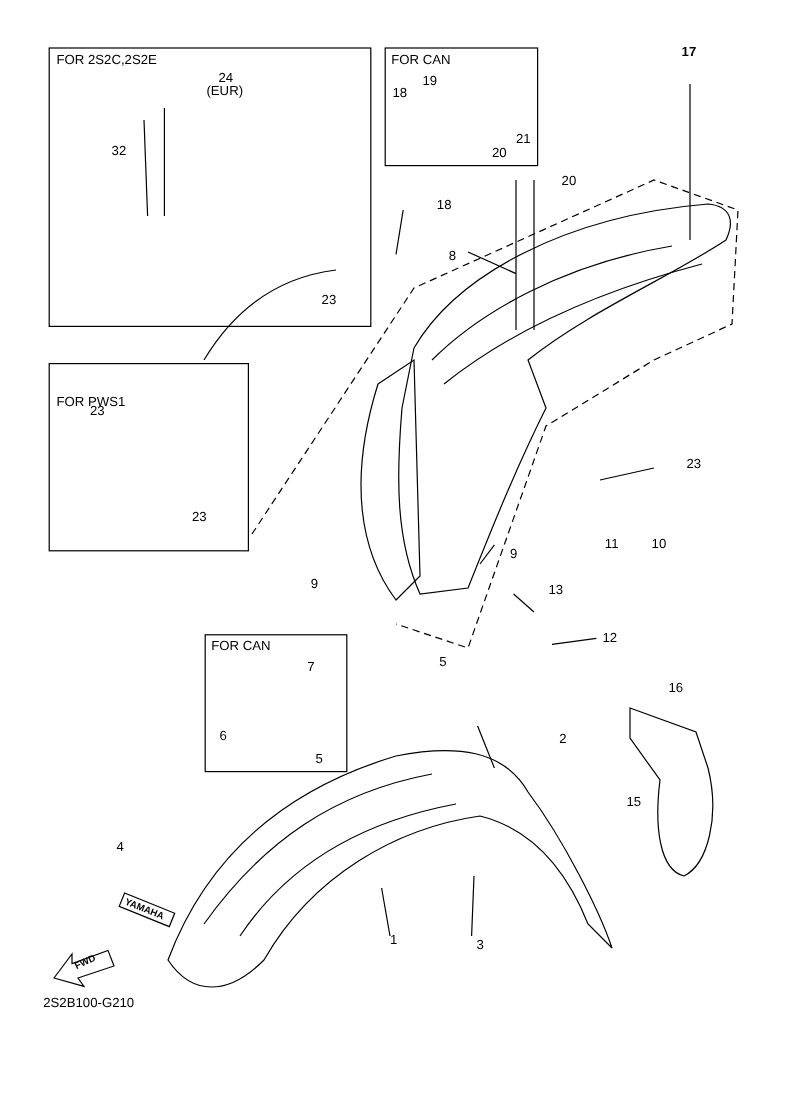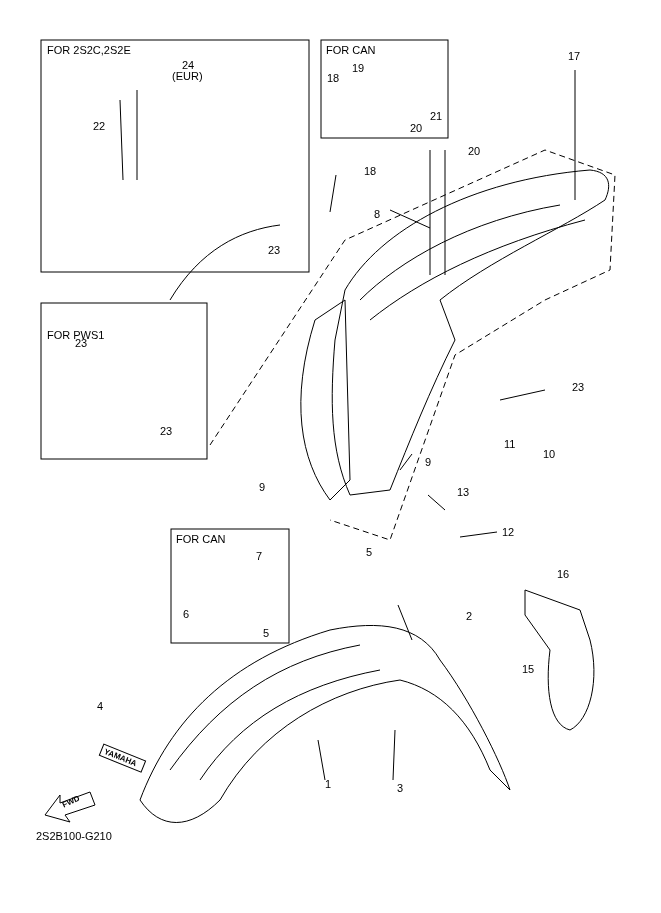--- a/index.html
+++ b/index.html
@@ -49,34 +49,34 @@
 <div class="lbl" style="left:466px;top:610px;">2</div>
 <div class="lbl" style="left:397px;top:782px;">3</div>
 <div class="lbl" style="left:97px;top:700px;">4</div>
 <div class="lbl" style="left:366px;top:546px;">5</div>
 <div class="lbl" style="left:263px;top:627px;">5</div>
 <div class="lbl" style="left:183px;top:608px;">6</div>
 <div class="lbl" style="left:256px;top:550px;">7</div>
 <div class="lbl" style="left:374px;top:208px;">8</div>
 <div class="lbl" style="left:425px;top:456px;">9</div>
 <div class="lbl" style="left:543px;top:448px;">10</div>
-<div class="lbl" style="left:504px;top:438px;">11</div>
+<div class="lbl" style="left:504px;top:448px;">11</div>
 <div class="lbl" style="left:502px;top:526px;">12</div>
 <div class="lbl" style="left:457px;top:486px;">13</div>
 <div class="lbl" style="left:259px;top:481px;">9</div>
 <div class="lbl" style="left:522px;top:663px;">15</div>
 <div class="lbl" style="left:557px;top:532px;margin-top:36px;">16</div>
-<div class="lbl" style="left:568px;top:50px;">17</div>
+<div class="lbl" style="left:568px;top:38px;font-weight:bold;">17</div>
 <div class="lbl" style="left:327px;top:72px;">18</div>
 <div class="lbl" style="left:364px;top:165px;">18</div>
 <div class="lbl" style="left:352px;top:62px;">19</div>
 <div class="lbl" style="left:410px;top:122px;">20</div>
 <div class="lbl" style="left:468px;top:145px;">20</div>
 <div class="lbl" style="left:430px;top:110px;">21</div>
-<div class="lbl" style="left:93px;top:120px;">22</div>
+<div class="lbl" style="left:93px;top:120px;">32</div>
 <div class="lbl" style="left:268px;top:244px;">23</div>
 <div class="lbl" style="left:572px;top:381px;">23</div>
 <div class="lbl" style="left:75px;top:337px;">23</div>
 <div class="lbl" style="left:160px;top:425px;">23</div>
 <div class="lbl" style="left:182px;top:59px;">24</div>
 <div class="lbl" style="left:172px;top:70px;">(EUR)</div>
 
 <div class="lbl" style="left:62px;top:796px;font-size:8px;font-weight:bold;transform:rotate(-25deg);">FWD</div>
 <div class="lbl" style="left:103px;top:752px;font-size:8px;font-weight:bold;transform:rotate(22deg);">YAMAHA</div>
 <div class="code">2S2B100-G210</div>

